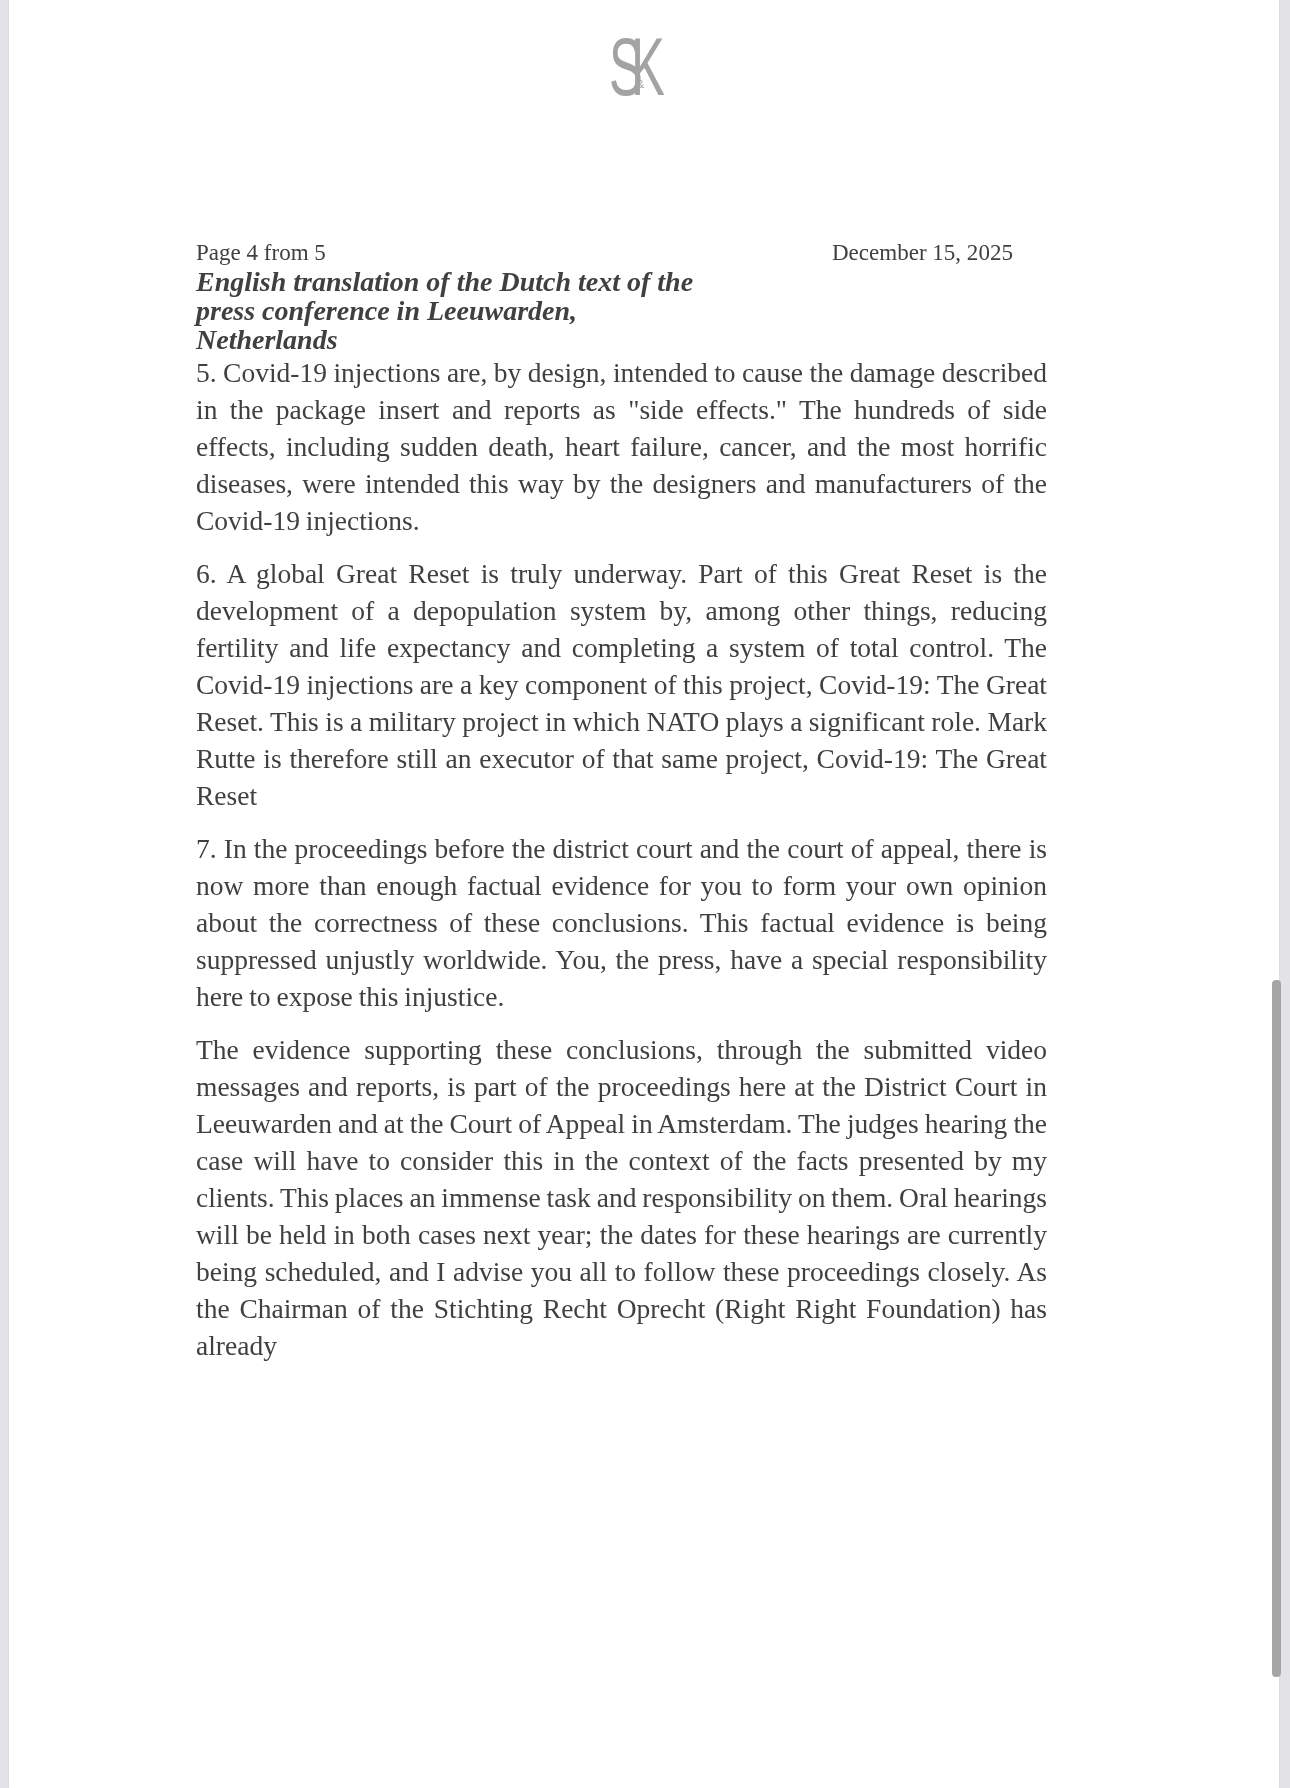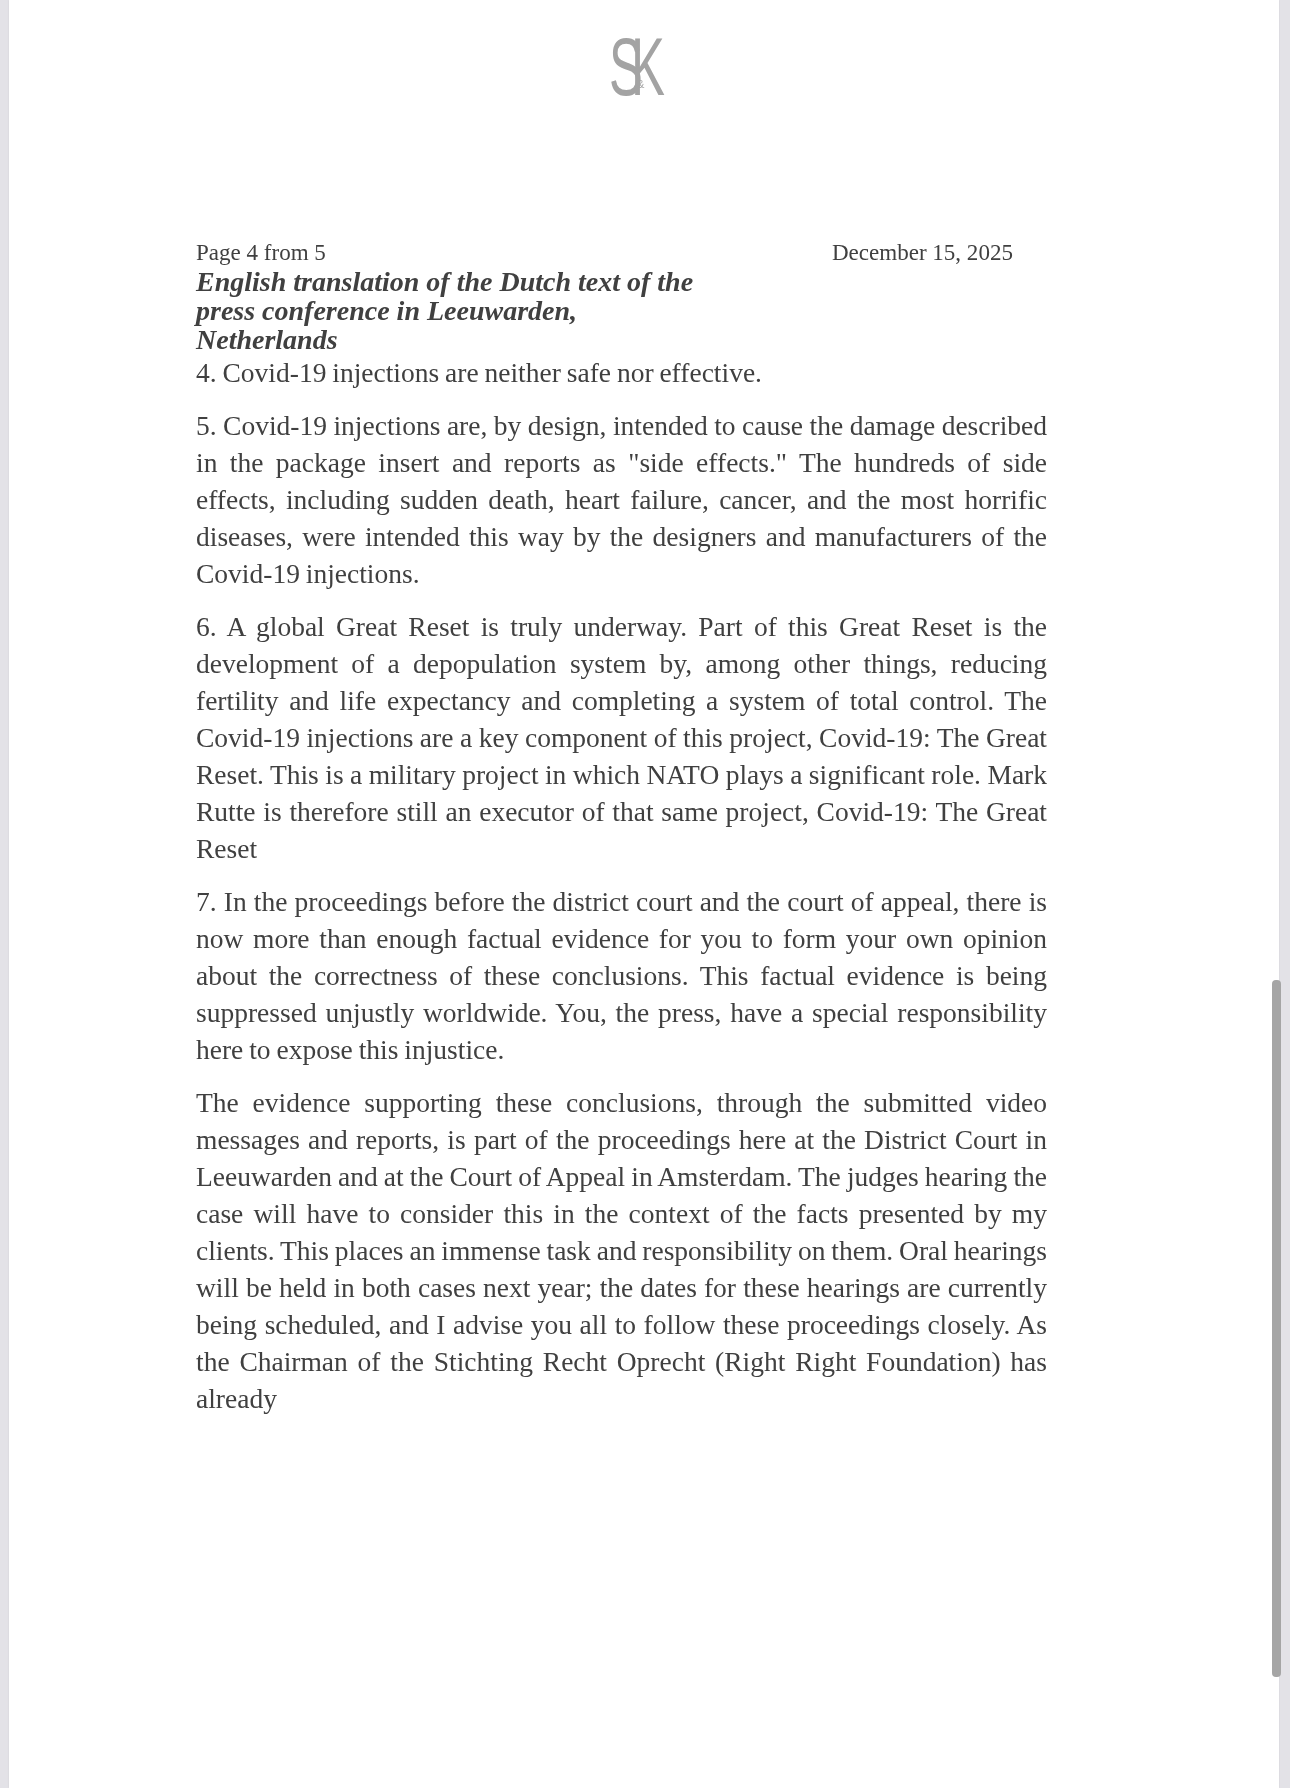--- a/index.html
+++ b/index.html
@@ -64,21 +64,20 @@
     <span class="logo-amp">&amp;</span>
     <span class="logo-k">K</span>
   </div>
 
   <div class="doc">
     <div class="head-row">
       <span>Page 4 from 5</span>
       <span>December 15, 2025</span>
     </div>
     <div class="subtitle">English translation of the Dutch text of the press conference in Leeuwarden, Netherlands</div>
-    <p class="para first">4. Covid-19 injections are neither safe nor effective.</p>
     <p class="para">5. Covid-19 injections are, by design, intended to cause the damage described in the package insert and reports as "side effects." The hundreds of side effects, including sudden death, heart failure, cancer, and the most horrific diseases, were intended this way by the designers and manufacturers of the Covid-19 injections.</p>
     <p class="para">6. A global Great Reset is truly underway. Part of this Great Reset is the development of a depopulation system by, among other things, reducing fertility and life expectancy and completing a system of total control. The Covid-19 injections are a key component of this project, Covid-19: The Great Reset. This is a military project in which NATO plays a significant role. Mark Rutte is therefore still an executor of that same project, Covid-19: The Great Reset</p>
     <p class="para">7. In the proceedings before the district court and the court of appeal, there is now more than enough factual evidence for you to form your own opinion about the correctness of these conclusions. This factual evidence is being suppressed unjustly worldwide. You, the press, have a special responsibility here to expose this injustice.</p>
     <p class="para">The evidence supporting these conclusions, through the submitted video messages and reports, is part of the proceedings here at the District Court in Leeuwarden and at the Court of Appeal in Amsterdam. The judges hearing the case will have to consider this in the context of the facts presented by my clients. This places an immense task and responsibility on them. Oral hearings will be held in both cases next year; the dates for these hearings are currently being scheduled, and I advise you all to follow these proceedings closely. As the Chairman of the Stichting Recht Oprecht (Right Right Foundation) has already</p>
   </div>
 </div>
 
 <div class="scroll-track"></div>
 <div class="scroll-thumb"></div>
 

